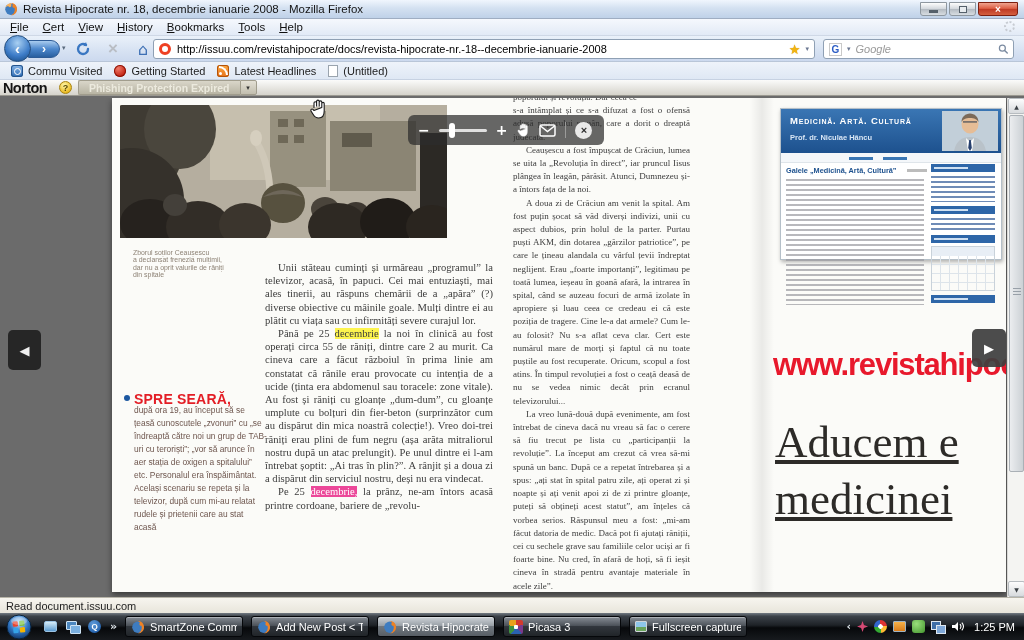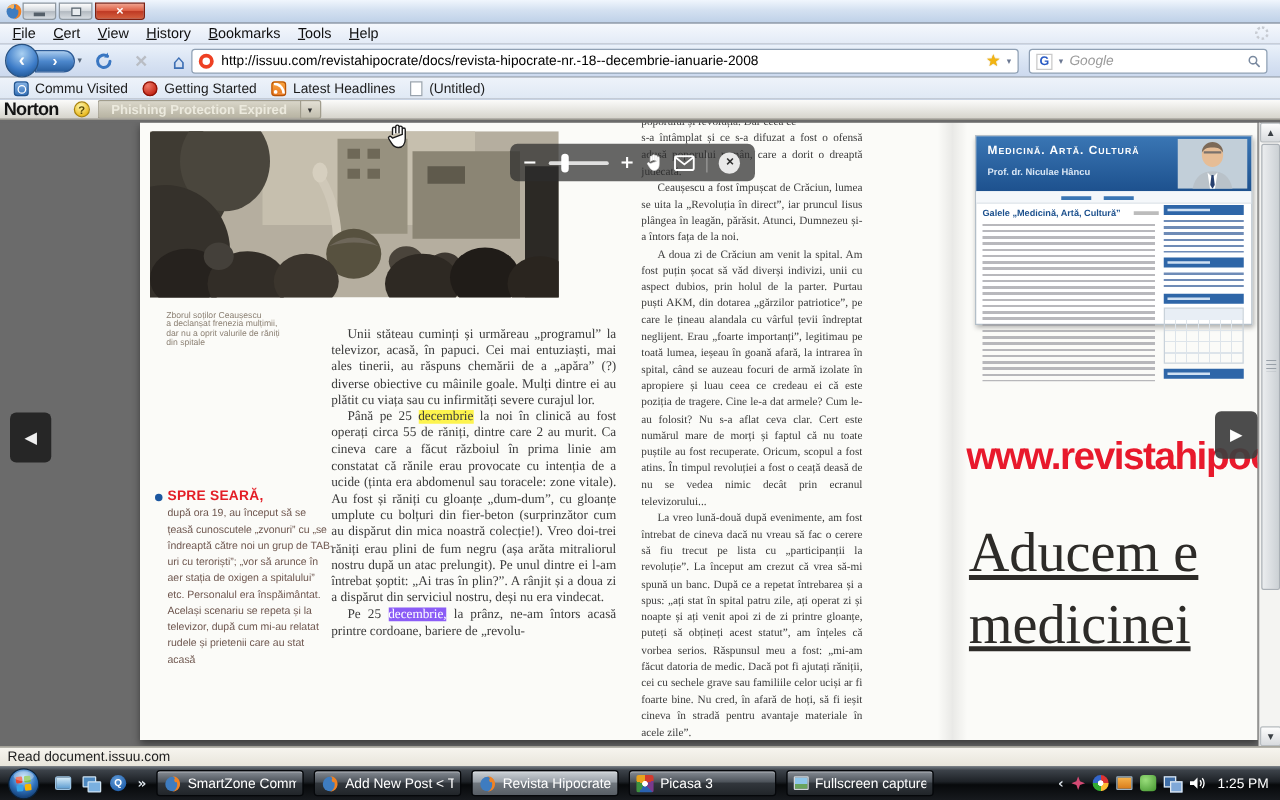--- a/index.html
+++ b/index.html
@@ -96,30 +96,30 @@
     box-shadow:0 3px 6px rgba(0,0,0,.45); }
   #seam { position:absolute; left:750px; top:0; width:24px; height:494px;
     background:linear-gradient(to right,rgba(0,0,0,0),rgba(0,0,0,.07) 50%,rgba(0,0,0,0)); }
   #photo { position:absolute; left:120px; top:7px; width:327px; height:133px; }
   #pan-cursor { position:absolute; left:308px; top:0; width:20px; height:22px; z-index:30; }
 
   #caption { position:absolute; left:133px; top:151px; width:150px;
     font-size:6.9px; line-height:7.4px; color:#8d8275; white-space:pre-line; }
 
   #note-bullet { position:absolute; left:124px; top:297px; width:6px; height:6px; border-radius:50%; background:#1c57a0; }
-  #note-title { position:absolute; left:134px; top:293px; font-size:11px; font-weight:bold; color:#e31e26; letter-spacing:.2px; }
+  #note-title { position:absolute; left:134px; top:293px; font-size:14px; font-weight:bold; color:#e31e26; letter-spacing:.2px; }
   #note-body { position:absolute; left:134px; top:306px; width:133px; font-size:8.4px; line-height:13px; color:#6e564e; }
 
   .doc-col { position:absolute; font-family:"Liberation Serif",serif; text-align:justify; color:#3c3c3c; overflow:hidden; }
   .doc-col p { text-indent:13px; }
   .doc-col p.noindent { text-indent:0; }
   #col2 { left:265px; top:163px; width:228px; height:331px; font-size:10.6px; line-height:13.2px; }
   #col3 { left:513px; top:-7px; width:177px; height:501px; font-size:9px; line-height:13.2px; }
   .hl-y { background:#fdf44e; }
-  .hl-b { background:#8b5cf6; color:#fff; }
+  .hl-b { background:#ec4899; color:#fff; }
 
   
   #sitebox { position:absolute; left:780px; top:10px; width:222px; height:152px; background:#fff;
     border:1px solid #b4bfc8; box-shadow:1px 2px 4px rgba(0,0,0,.3); }
   #site-header { position:absolute; top:0; left:0; width:100%; height:44px; background:linear-gradient(#3a76b4,#1d518e); }
   #site-title { position:absolute; left:9px; top:6px; font-variant:small-caps; font-weight:bold;
     font-size:9.5px; letter-spacing:.8px; color:#fff; }
   #site-subtitle { position:absolute; left:9px; top:24px; font-size:7.5px; color:#d8e6f5;font-weight:bold; }
   #site-photo { position:absolute; right:3px; top:2px; width:56px; height:40px; }
   #site-nav { position:absolute; top:44px; left:0; width:100%; height:10px; background:#f4f7fa; border-bottom:1px solid #dfe5ea; }
@@ -223,20 +223,21 @@
 <body>
 
 <div id="stage">
 
   <div id="titlebar">
     <svg class="tb-ico" viewBox="0 0 16 16" width="14" height="14">
       <circle cx="8" cy="8.3" r="6.6" fill="#3e7cc0"></circle>
       <path d="M8 1.2c3.9 0 6.9 3.1 6.9 7 0 3.9-3 7-6.9 7 2.5-1 4.3-3.6 4.3-6.4 0-.8-.15-1.6-.4-2.3-.5.3-1.2.2-1.6-.2-.5-.5-1.3-2-.1-3.4C9.5 2 8.4 1.5 8 1.2z" fill="#f08223"></path>
       <path d="M8 1.2C5 1.6 2.4 3.5 1.6 6.5c.8-1.2 2-1.9 3.1-1.6.9.3 1.3 1.1 2.2 1 1.2-.1 1.7-1.3 1.4-2.4C8.5 2.6 8.3 1.8 8 1.2z" fill="#f9b15c"></path>
     </svg>
+    <span class="title">Revista Hipocrate nr. 18, decembrie ianuarie 2008 - Mozilla Firefox</span>
     <div id="winbtns">
       <div class="winbtn">
           <div class="dash"></div>
         </div>
       <div class="winbtn">
           <div class="rest"></div>
         </div>
       <div class="winbtn close">
           <span>×</span>
         </div>

